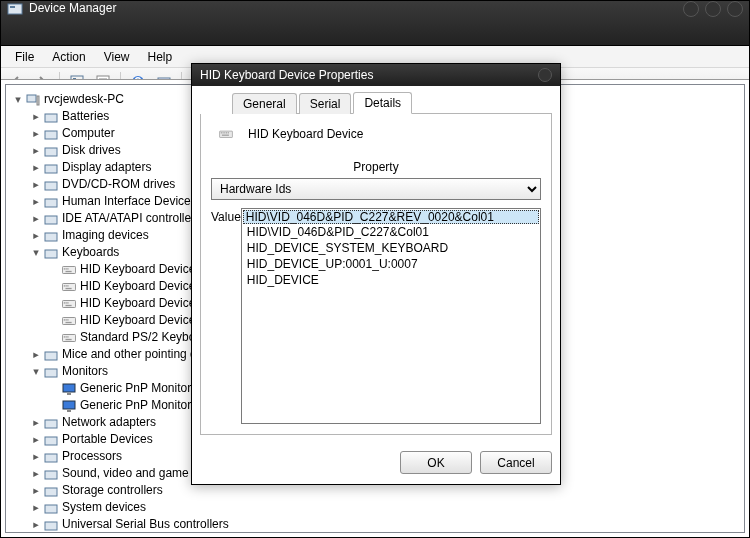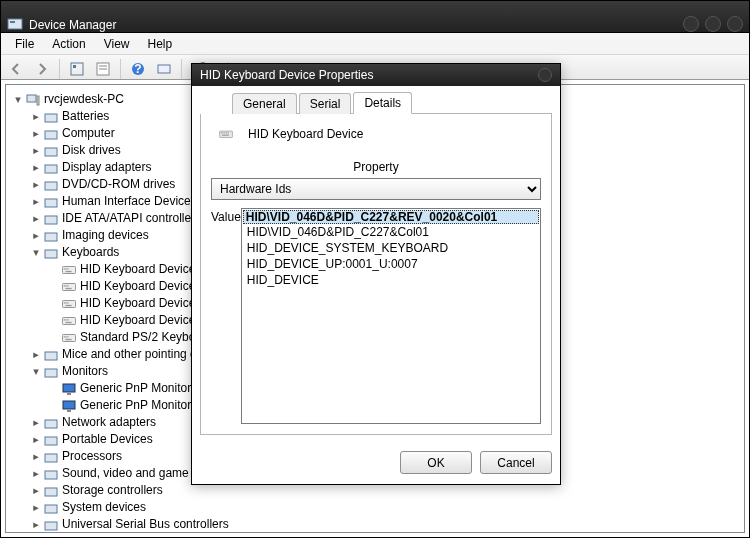--- a/index.html
+++ b/index.html
@@ -1,17 +1,17 @@
 <!DOCTYPE html>
 <html><head>
 <meta charset="utf-8">
 <style>
   * { box-sizing: border-box; font-family: "Segoe UI", Tahoma, sans-serif; font-size: 12px; }
   body { margin: 0; background: #fff; width: 750px; height: 538px; overflow: hidden; position: relative; border: 1px solid #000; }
-  .titlebar { height: 32px; background: linear-gradient(#3a3a3a,#222); color: #fff; display: flex; align-items: flex-end; padding: 0 6px; border-bottom: 1px solid #000; }
+  .titlebar { height: 45px; background: linear-gradient(#3a3a3a,#222); color: #fff; display: flex; align-items: flex-start; padding: 0 6px; border-bottom: 1px solid #000; }
   .titlebar .ico { width: 16px; height: 16px; margin-right: 6px; display: inline-flex; align-items: center; justify-content: center; }
   .titlebar .title { flex: 1; }
   .titlebar .winbtns { display: flex; gap: 6px; }
   .titlebar .winbtns span { width: 16px; height: 16px; border: 1px solid #555; border-radius: 50%; background: #333; display: inline-block; }
   .menubar { height: 22px; background: #f4f4f4; border-bottom: 1px solid #d8d8d8; display: flex; align-items: center; padding: 0 6px; gap: 2px; }
   .menubar span { padding: 2px 8px; cursor: default; }
   .toolbar { height: 28px; background: linear-gradient(#f8f8f8,#e8e8e8); border-bottom: 1px solid #ccc; display: flex; align-items: center; padding: 0 4px; gap: 4px; }
   .tbtn { width: 22px; height: 22px; display: inline-flex; align-items: center; justify-content: center; }
   .tbtn svg { width: 16px; height: 16px; }
   .sep { width: 1px; height: 20px; background: #ccc; margin: 0 2px; }
@@ -35,21 +35,21 @@
   .tab.active { background: #fff; border-bottom: 1px solid #fff; top: 1px; z-index: 2; }
   .tabpanel { border: 1px solid #b5b5b5; border-top: none; flex: 1; padding: 10px; display: flex; flex-direction: column; }
   .dev-row { display: flex; align-items: center; margin-bottom: 14px; }
   .dev-row .dico { width: 28px; height: 20px; margin-right: 8px; }
   .lbl { margin: 2px 0 4px 0; text-align: center; }
   .combo { position: relative; }
   .combo select { width: 100%; height: 22px; border: 1px solid #7a7a7a; background: linear-gradient(#fefefe,#e9e9e9); padding: 0 4px; }
   .valbox { flex: 1; margin-top: 8px; display: flex; flex-direction: row; }
   .listbox { flex: 1; border: 1px solid #7a7a7a; background: #fff; overflow: auto; padding: 1px; }
   .listbox div { padding: 1px 4px; white-space: nowrap; }
-  .listbox div.sel { background: #cde6f7; outline: 1px dotted #333; outline-offset: -1px; padding: 0 3px; font-weight: bold; }
+  .listbox div.sel { background: #cde6f7; outline: 1px dotted #333; outline-offset: -1px; padding: 0 3px; }
   .dlg-btns { display: flex; justify-content: flex-end; gap: 8px; padding: 8px 8px 10px 8px; }
   .btn { width: 72px; height: 23px; background: linear-gradient(#fdfdfd,#e1e1e1); border: 1px solid #8d8d8d; border-radius: 3px; cursor: default; }
 </style>
 </head>
 <body>
 
 <div class="titlebar">
   <span class="ico">
     <svg viewBox="0 0 16 16">
         <rect x="1" y="3" width="14" height="10" fill="#dde6ef" stroke="#5a7a9a"></rect>

